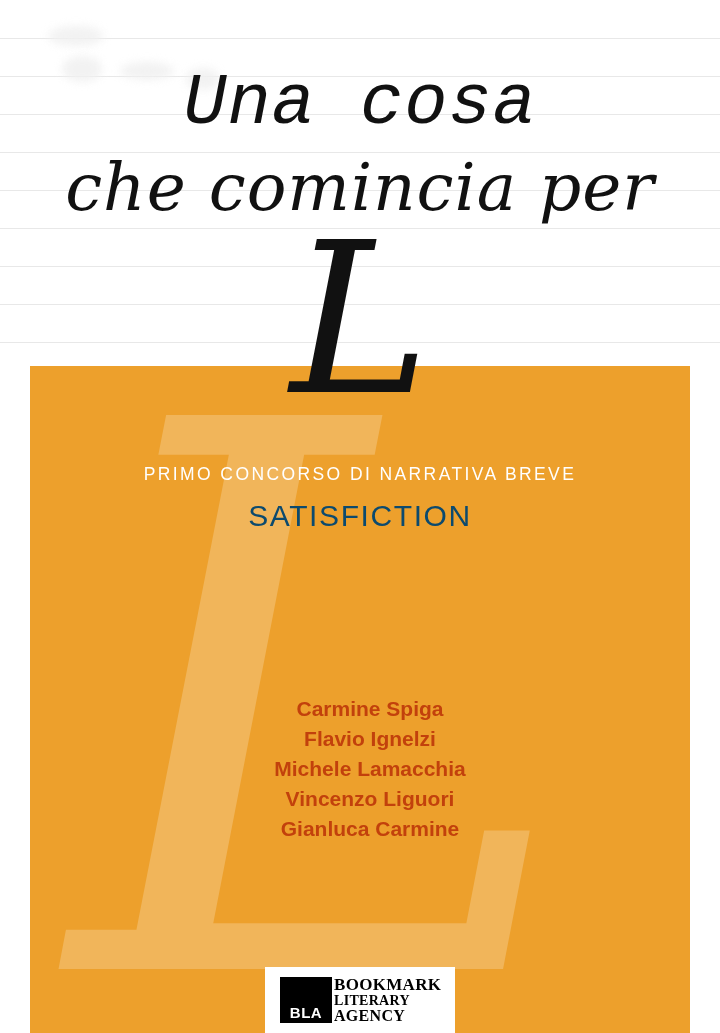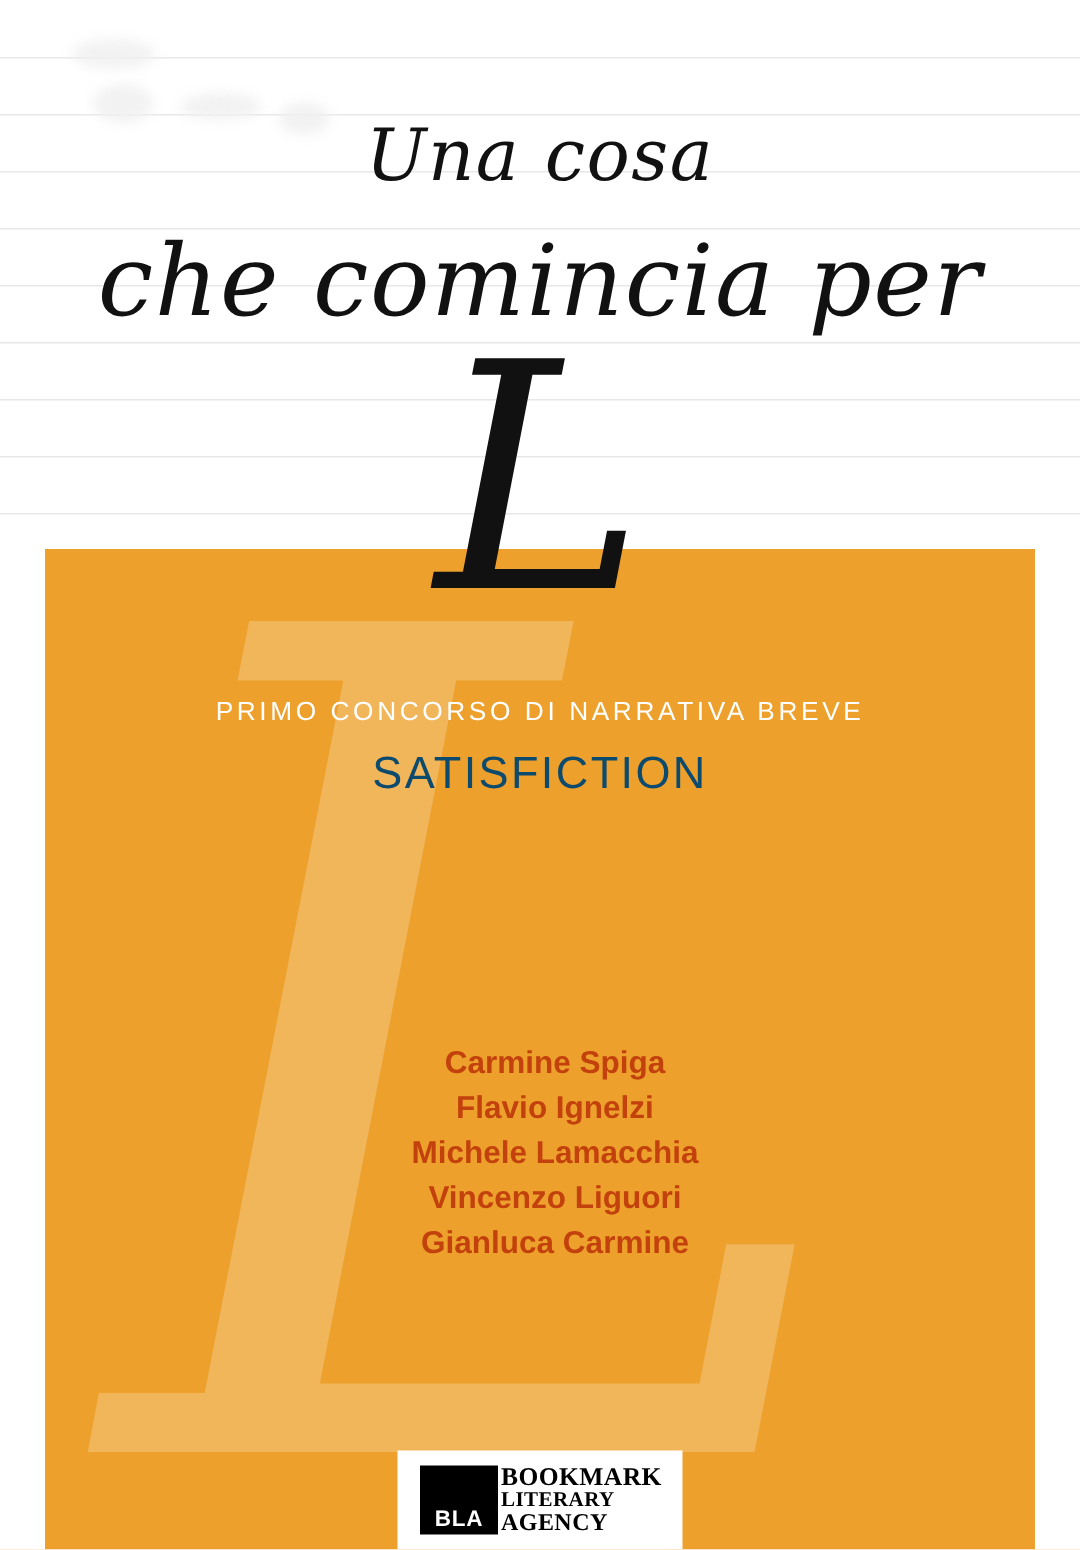--- a/index.html
+++ b/index.html
@@ -74,23 +74,24 @@
     left: 0;
     top: 60px;
     width: 720px;
     text-align: center;
     z-index: 6;
     color: #111111;
     font-family: "DejaVu Serif", serif;
     font-style: italic;
   }
   .title-l1 {
-    font-size: 48px;
+    font-size: 72px;
     line-height: 88px;
     letter-spacing: 1px;
+    font-family: Liberation Mono, monospace;
   }
   .title-l2 {
     font-size: 66px;
     line-height: 80px;
     letter-spacing: 1px;
   }
   .title-initial {
     position: absolute;
     left: 0;
     top: 215px;

